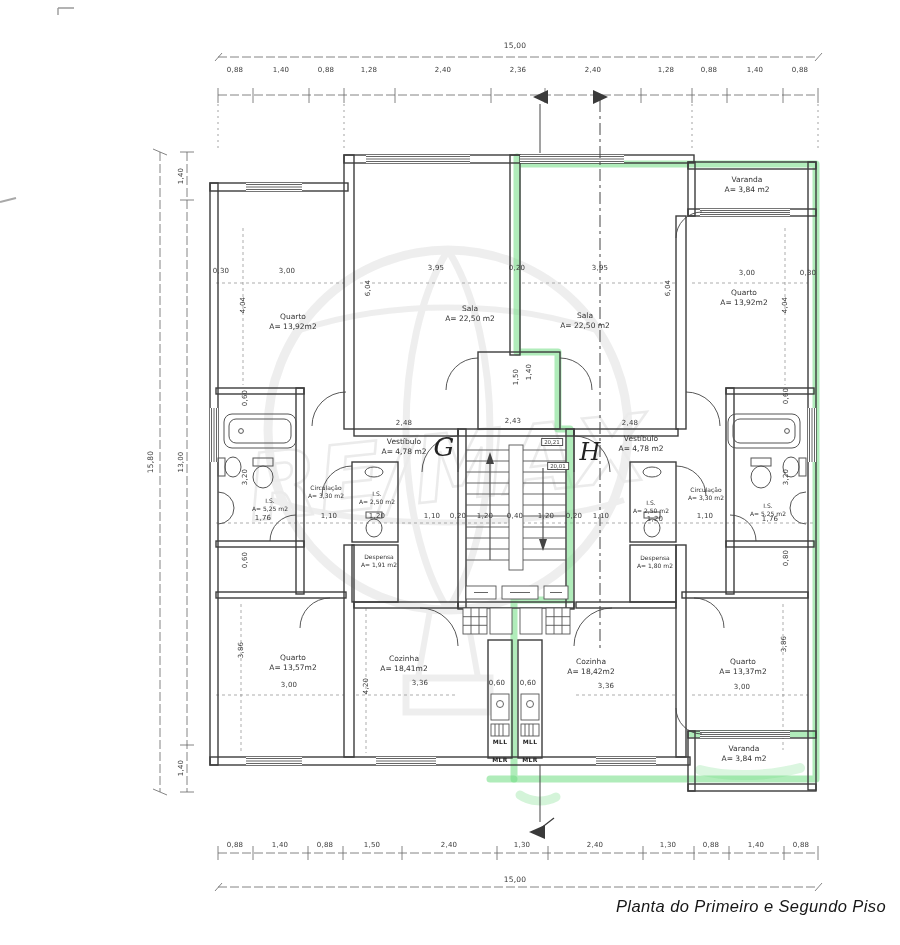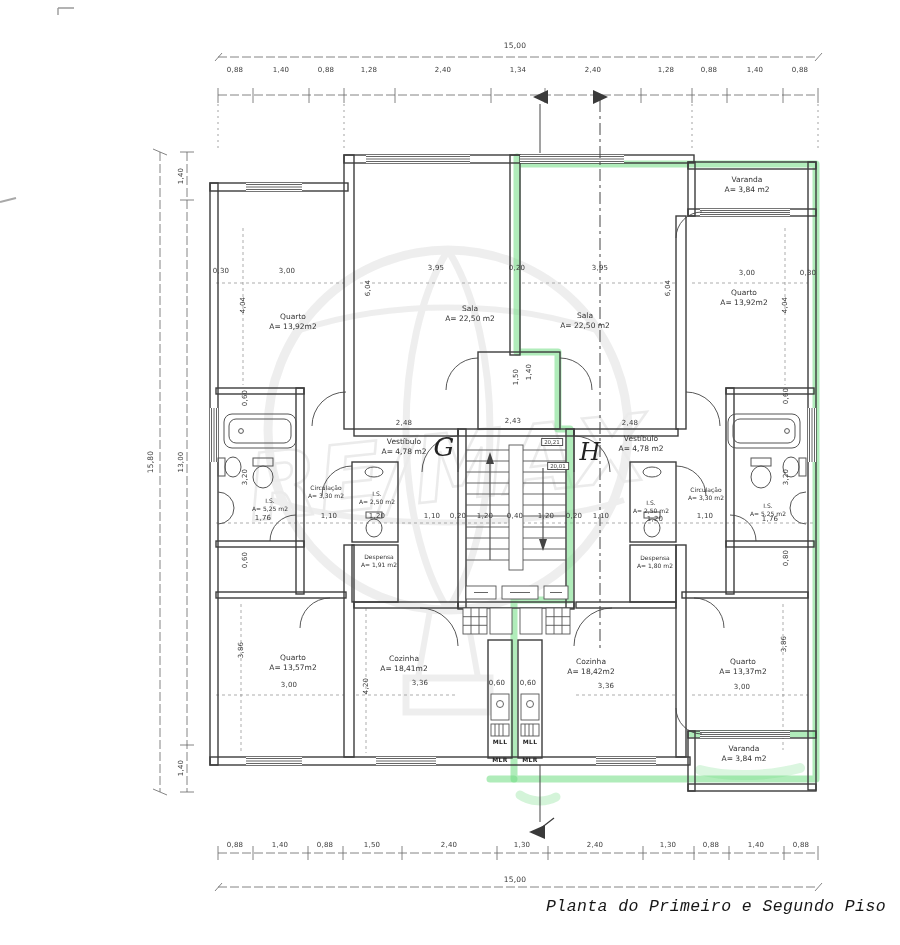--- a/index.html
+++ b/index.html
@@ -14,21 +14,21 @@
         white-space:nowrap;font-size:7.5px;line-height:1.3;z-index:3}
   .room span{display:block}
   .sm{font-size:6px;line-height:1.25}
   .lev{position:absolute;transform:translate(-50%,-50%);border:1px solid #555;background:#fff;
        font-size:5.5px;padding:0 2px;color:#444;z-index:4}
   .big{position:absolute;transform:translate(-50%,-50%);font-family:"DejaVu Serif",serif;
        font-style:italic;color:#222;z-index:3}
   .mll{position:absolute;transform:translate(-50%,-50%);font-size:6px;font-weight:700;color:#222;
        letter-spacing:.3px;z-index:4}
   .title{position:absolute;top:897px;right:14px;font-size:16.5px;
-         font-family:Liberation Mono, monospace;font-style:italic;color:#161616;letter-spacing:.4px;z-index:3}
+         font-family:Liberation Sans, sans-serif;font-style:italic;color:#161616;letter-spacing:.4px;z-index:3}
 </style>
 </head>
 <body>
 
 <div class="page">
 
 <svg width="900" height="945" viewBox="0 0 900 945">
 
   <g opacity="0.5" stroke="#dedede" fill="none">
     <circle cx="448" cy="430" r="180" stroke-width="9"></circle>
@@ -245,21 +245,21 @@
     <path d="M536,832 L554,818" stroke="#3a3a3a" stroke-width="1.2" fill="none"></path>
   </g>
 </svg>
 
 <div class="t total" style="left:515px;top:45px">15,00</div>
 <div class="t" style="left:235px;top:70px">0,88</div>
 <div class="t" style="left:281px;top:70px">1,40</div>
 <div class="t" style="left:326px;top:70px">0,88</div>
 <div class="t" style="left:369px;top:70px">1,28</div>
 <div class="t" style="left:443px;top:70px">2,40</div>
-<div class="t" style="left:518px;top:70px">1,34</div>
+<div class="t" style="left:518px;top:70px">2,36</div>
 <div class="t" style="left:593px;top:70px">2,40</div>
 <div class="t" style="left:666px;top:70px">1,28</div>
 <div class="t" style="left:709px;top:70px">0,88</div>
 <div class="t" style="left:755px;top:70px">1,40</div>
 <div class="t" style="left:800px;top:70px">0,88</div>
 
 <div class="t" style="left:235px;top:845px">0,88</div>
 <div class="t" style="left:280px;top:845px">1,40</div>
 <div class="t" style="left:325px;top:845px">0,88</div>
 <div class="t" style="left:372px;top:845px">1,50</div>

